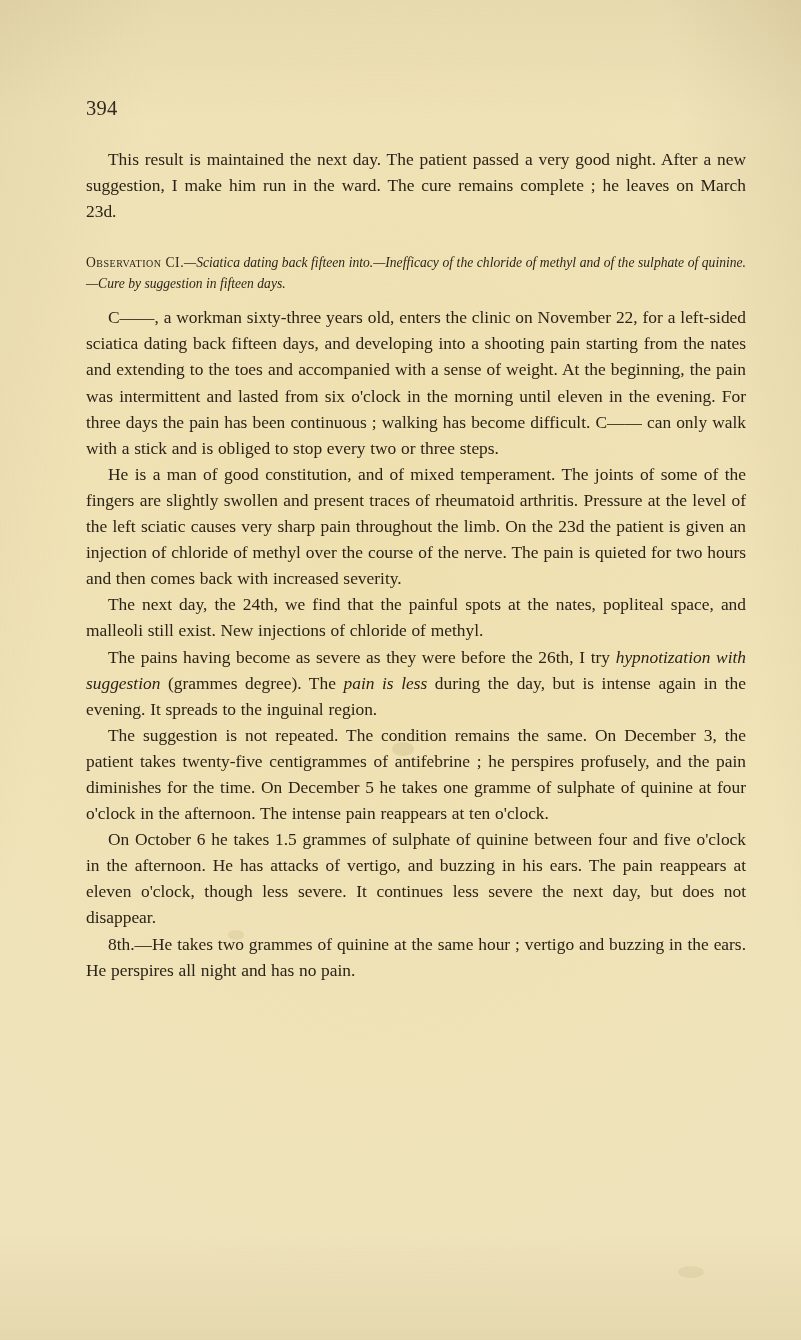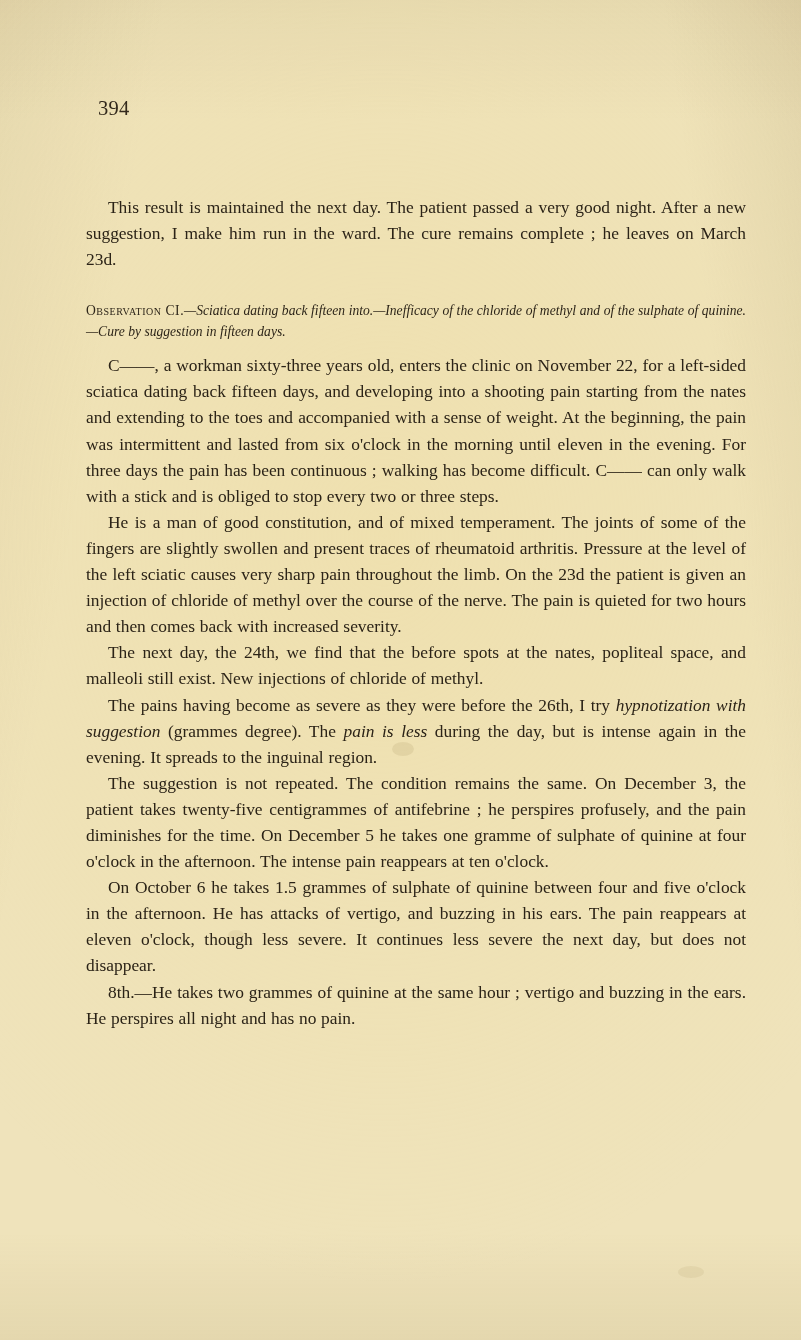--- a/index.html
+++ b/index.html
@@ -40,21 +40,21 @@
     left: 86px;
     top: 0;
     width: 660px;
     height: 1340px;
   }
 
   
   .running-head {
     position: absolute;
     top: 95px;
-    left: 12px;
+    left: 0;
     width: 660px;
     height: 30px;
   }
   .folio {
     position: absolute;
     left: 0;
     top: 2px;
     font-size: 20.5px;
     letter-spacing: 0.3px;
     color: #33291c;
@@ -72,21 +72,20 @@
     padding-left: 22px;
     box-sizing: border-box;
   }
 
   
   .body-text {
     position: absolute;
     top: 146px;
     left: 0;
     width: 660px;
-    margin-top: 48px;
   }
   p.para {
     margin: 0;
     font-size: 17.4px;
     line-height: 26.1px;
     text-align: justify;
     text-indent: 22px;
     color: #2b2317;
     word-spacing: 0.4px;
     -webkit-font-smoothing: antialiased;
@@ -128,21 +127,21 @@
   <div class="body-text">
 
     <p class="para">This result is maintained the next day. The patient passed a very good night. After a new suggestion, I make him run in the ward. The cure remains complete ; he leaves on March 23d.</p>
 
     <p class="observation"><span class="sc">Observation CI.</span><span>—</span><span>Sciatica dating back fifteen into.—Inefficacy of the chloride of methyl and of the sulphate of quinine.—Cure by suggestion in fifteen days.</span></p>
 
     <p class="para">C——, a workman sixty-three years old, enters the clinic on November 22, for a left-sided sciatica dating back fifteen days, and developing into a shooting pain starting from the nates and extending to the toes and accompanied with a sense of weight. At the beginning, the pain was intermittent and lasted from six o'clock in the morning until eleven in the evening. For three days the pain has been continuous ; walking has become difficult. C—— can only walk with a stick and is obliged to stop every two or three steps.</p>
 
     <p class="para">He is a man of good constitution, and of mixed temperament. The joints of some of the fingers are slightly swollen and present traces of rheumatoid arthritis. Pressure at the level of the left sciatic causes very sharp pain throughout the limb. On the 23d the patient is given an injection of chloride of methyl over the course of the nerve. The pain is quieted for two hours and then comes back with increased severity.</p>
 
-    <p class="para">The next day, the 24th, we find that the before spots at the nates, popliteal space, and malleoli still exist. New injections of chloride of methyl.</p>
+    <p class="para">The next day, the 24th, we find that the painful spots at the nates, popliteal space, and malleoli still exist. New injections of chloride of methyl.</p>
 
 
     <p class="para"><span>The pains having become as severe as they were before the 26th, I try </span><span class="ital">hypnotization with suggestion</span><span> (grammes degree). The </span><span class="ital">pain is less</span><span> during the day, but is intense again in the evening. It spreads to the inguinal region.</span></p>
 
     <p class="para">The suggestion is not repeated. The condition remains the same. On December 3, the patient takes twenty-five centigrammes of antifebrine ; he perspires profusely, and the pain diminishes for the time. On December 5 he takes one gramme of sulphate of quinine at four o'clock in the afternoon. The intense pain reappears at ten o'clock.</p>
 
     <p class="para">On October 6 he takes 1.5 grammes of sulphate of quinine between four and five o'clock in the afternoon. He has attacks of vertigo, and buzzing in his ears. The pain reappears at eleven o'clock, though less severe. It continues less severe the next day, but does not disappear.</p>
 
     <p class="para">8th.—He takes two grammes of quinine at the same hour ; vertigo and buzzing in the ears. He perspires all night and has no pain.</p>
 

